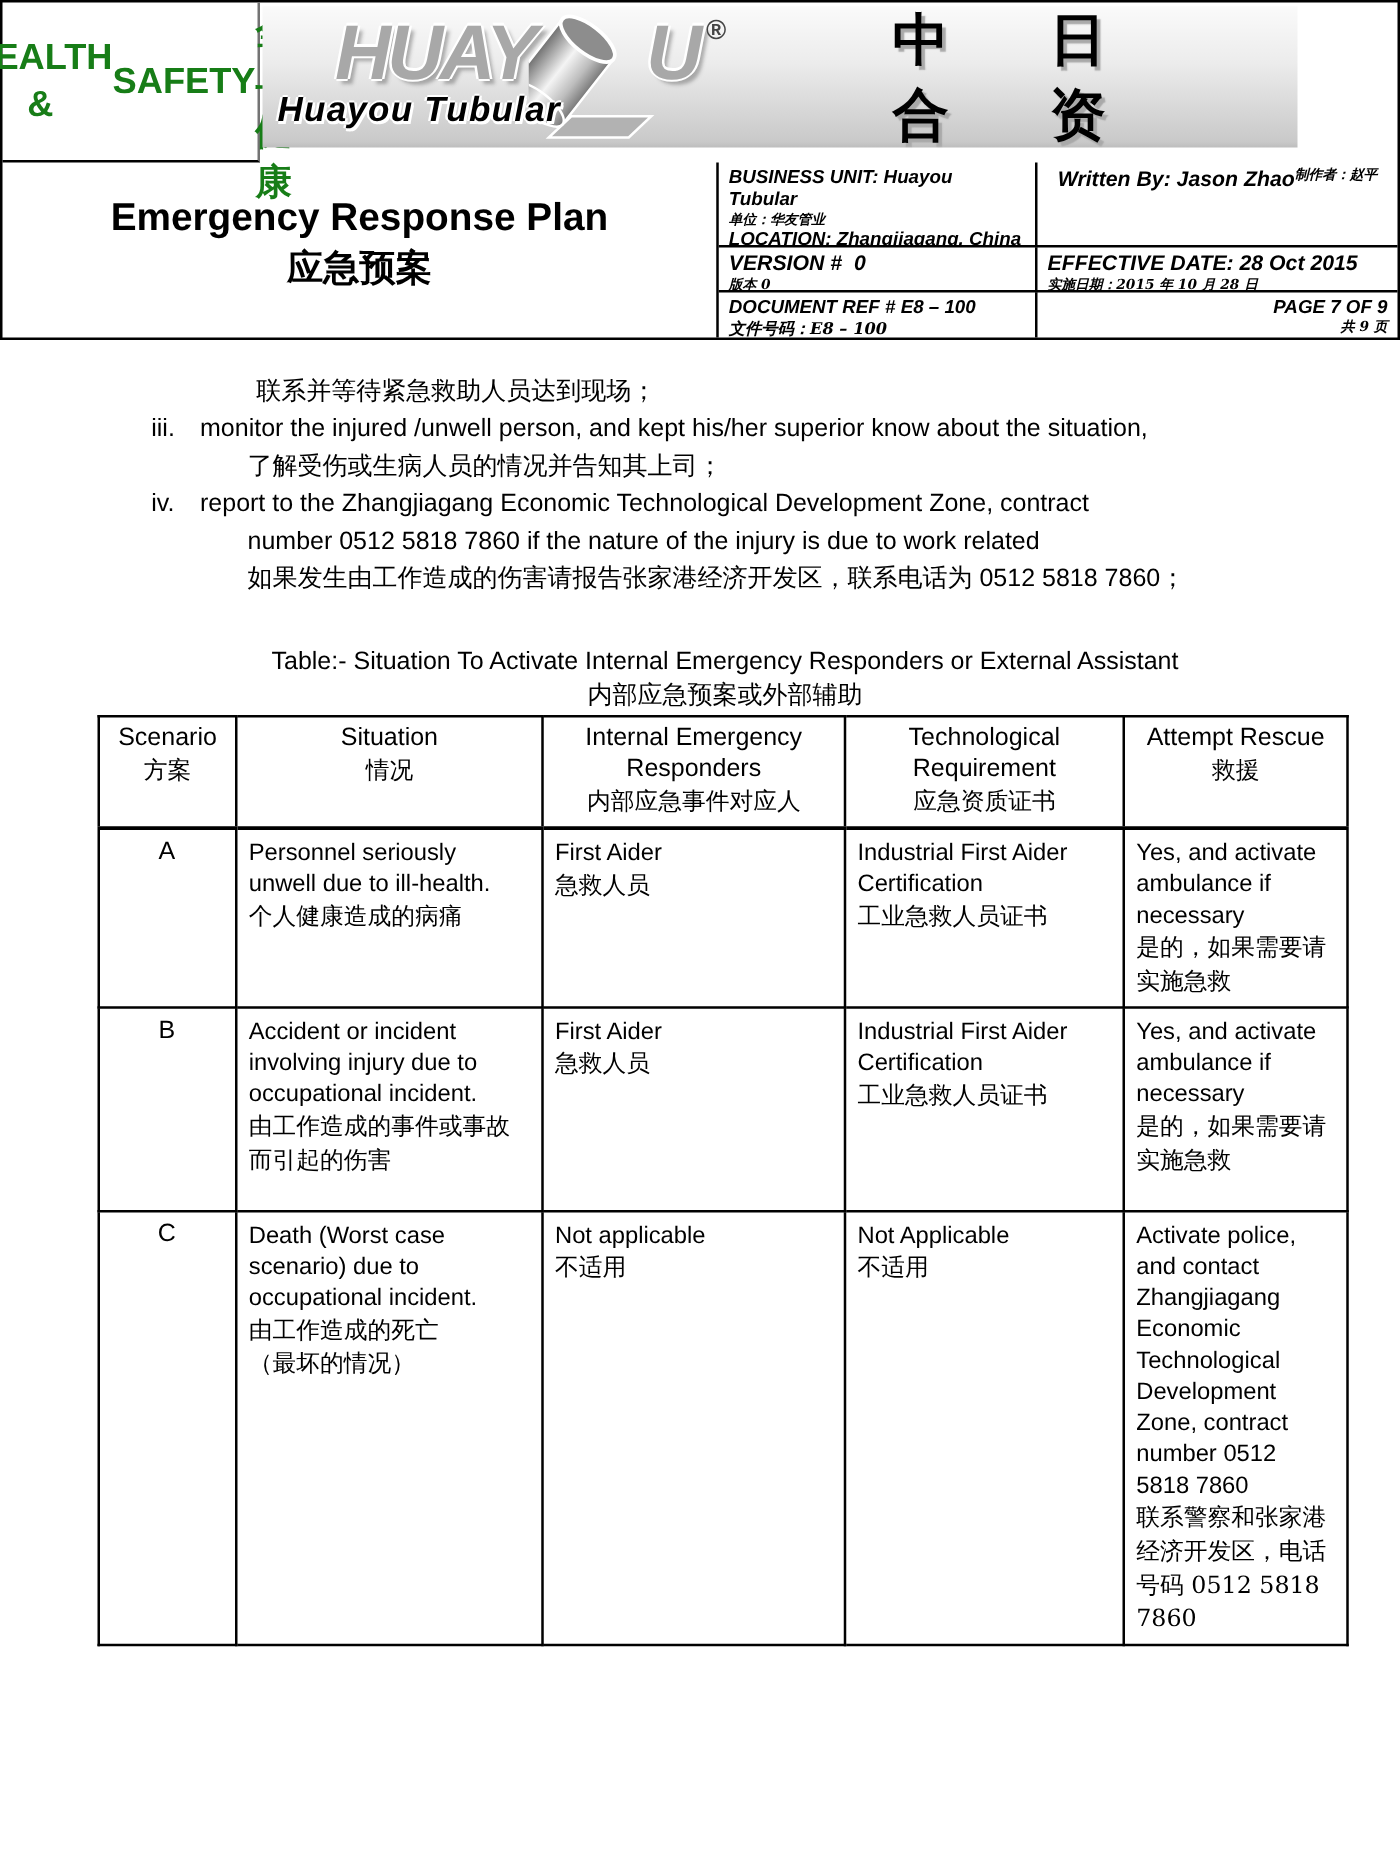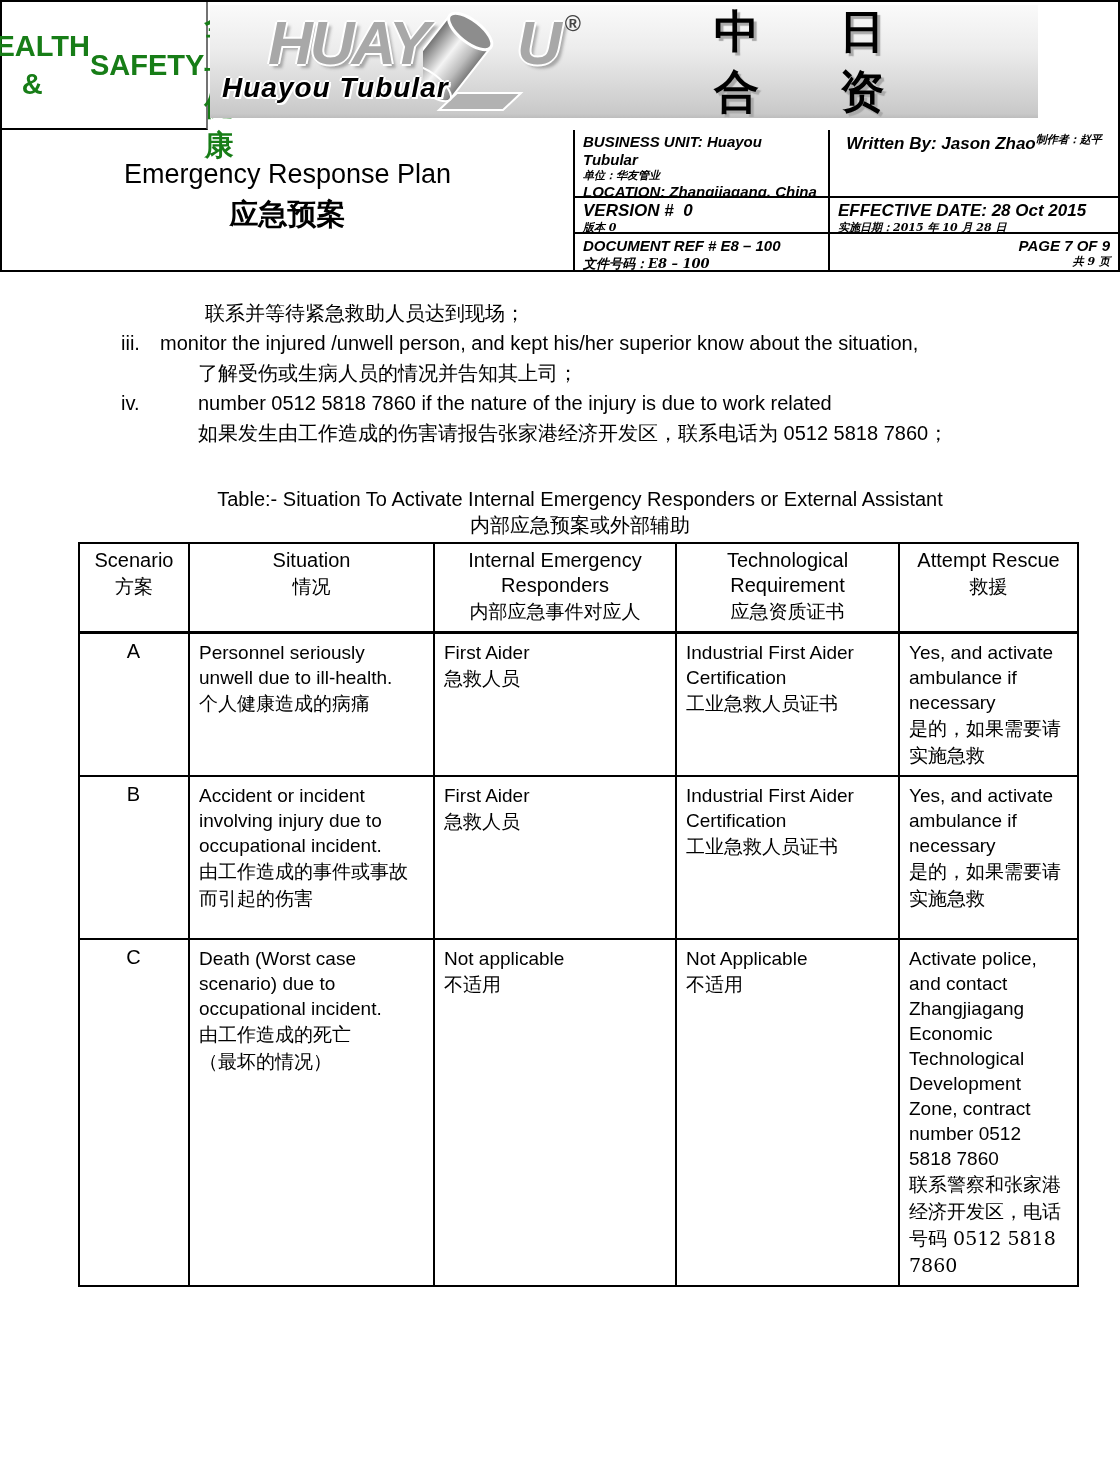--- a/index.html
+++ b/index.html
@@ -53,21 +53,21 @@
     font-size:45px; font-weight:bold; color:#000;
     letter-spacing:34px; padding-left:34px;
     text-shadow:3px 3px 1px #a9a9a9;
     font-family:"Liberation Sans", sans-serif;
   }
 
   .title-cell {
     position:absolute; left:0; top:128px; width:573px; height:140px;
     border-right:2px solid #000; text-align:center; padding-top:24px;
   }
-  .title-en { font-size:27px; font-weight:normal; line-height:40px; }
+  .title-en { font-size:31px; font-weight:bold; line-height:40px; }
   .title-zh { font-size:29px; font-weight:bold; line-height:40px; font-family:"DejaVu Serif", serif; }
 
   .info-grid {
     position:absolute; left:573px; top:128px; right:0; bottom:0;
     display:grid; grid-template-columns:253px 1fr; grid-template-rows:68px 36px 1fr;
   }
   .info-cell { padding:3px 8px 2px 8px; border-bottom:2px solid #000; overflow:hidden; }
   .info-cell.last { border-bottom:none; }
   .info-cell.right { border-left:2px solid #000; }
   .info-en { font-size:15px; font-weight:bold; font-style:italic; line-height:18px; white-space:pre-wrap; }
@@ -188,20 +188,21 @@
       <div class="bline line1">
         <span class="marker">iii.</span>
         <span>monitor the injured /unwell person, and kept his/her superior know about the situation,</span>
       </div>
       <div class="bline cont">了解受伤或生病人员的情况并告知其上司；</div>
     </div>
 
     <div class="list-item">
       <div class="bline line1">
         <span class="marker">iv.</span>
+        <span>report to the Zhangjiagang Economic Technological Development Zone, contract</span>
       </div>
       <div class="bline cont">number 0512 5818 7860 if the nature of the injury is due to work related</div>
       <div class="bline cont">如果发生由工作造成的伤害请报告张家港经济开发区，联系电话为 0512 5818 7860；</div>
     </div>
 
     <div class="tbl-caption">
       <div class="cap-en">Table:- Situation To Activate Internal Emergency Responders or External Assistant</div>
       <div class="cap-zh">内部应急预案或外部辅助</div>
     </div>
 

